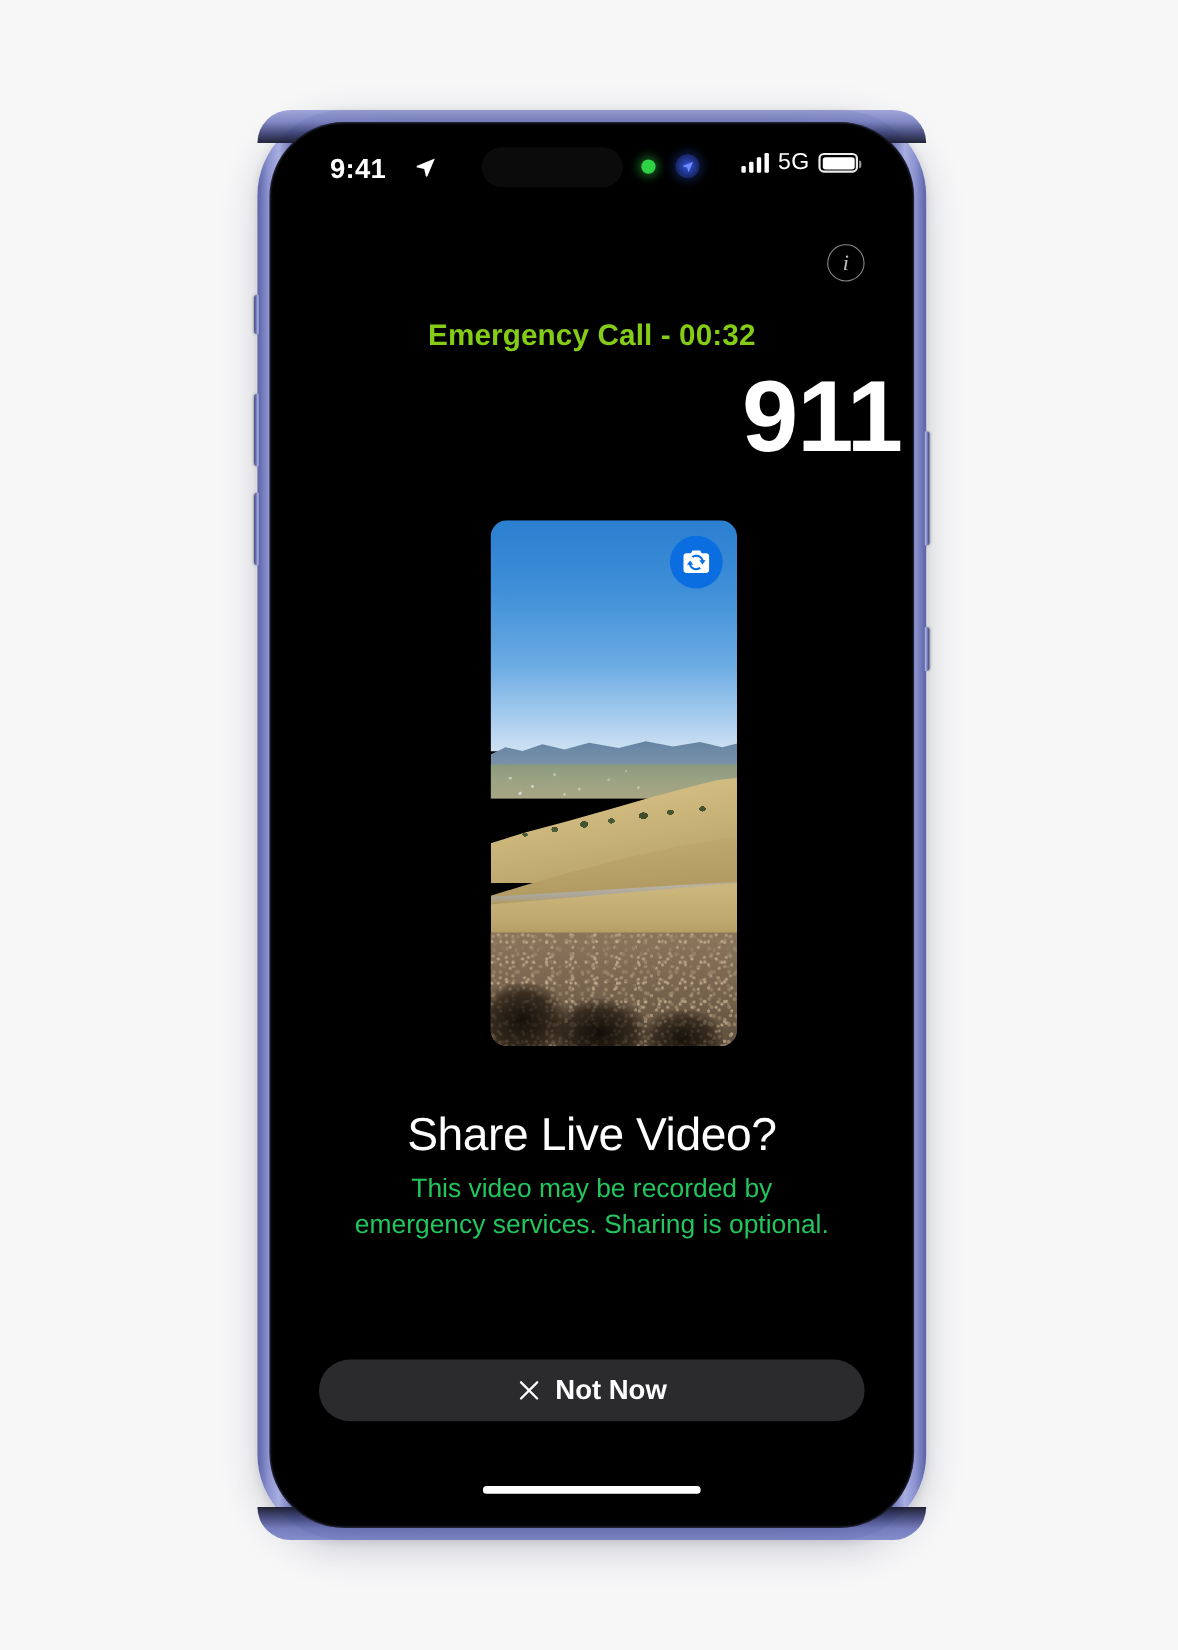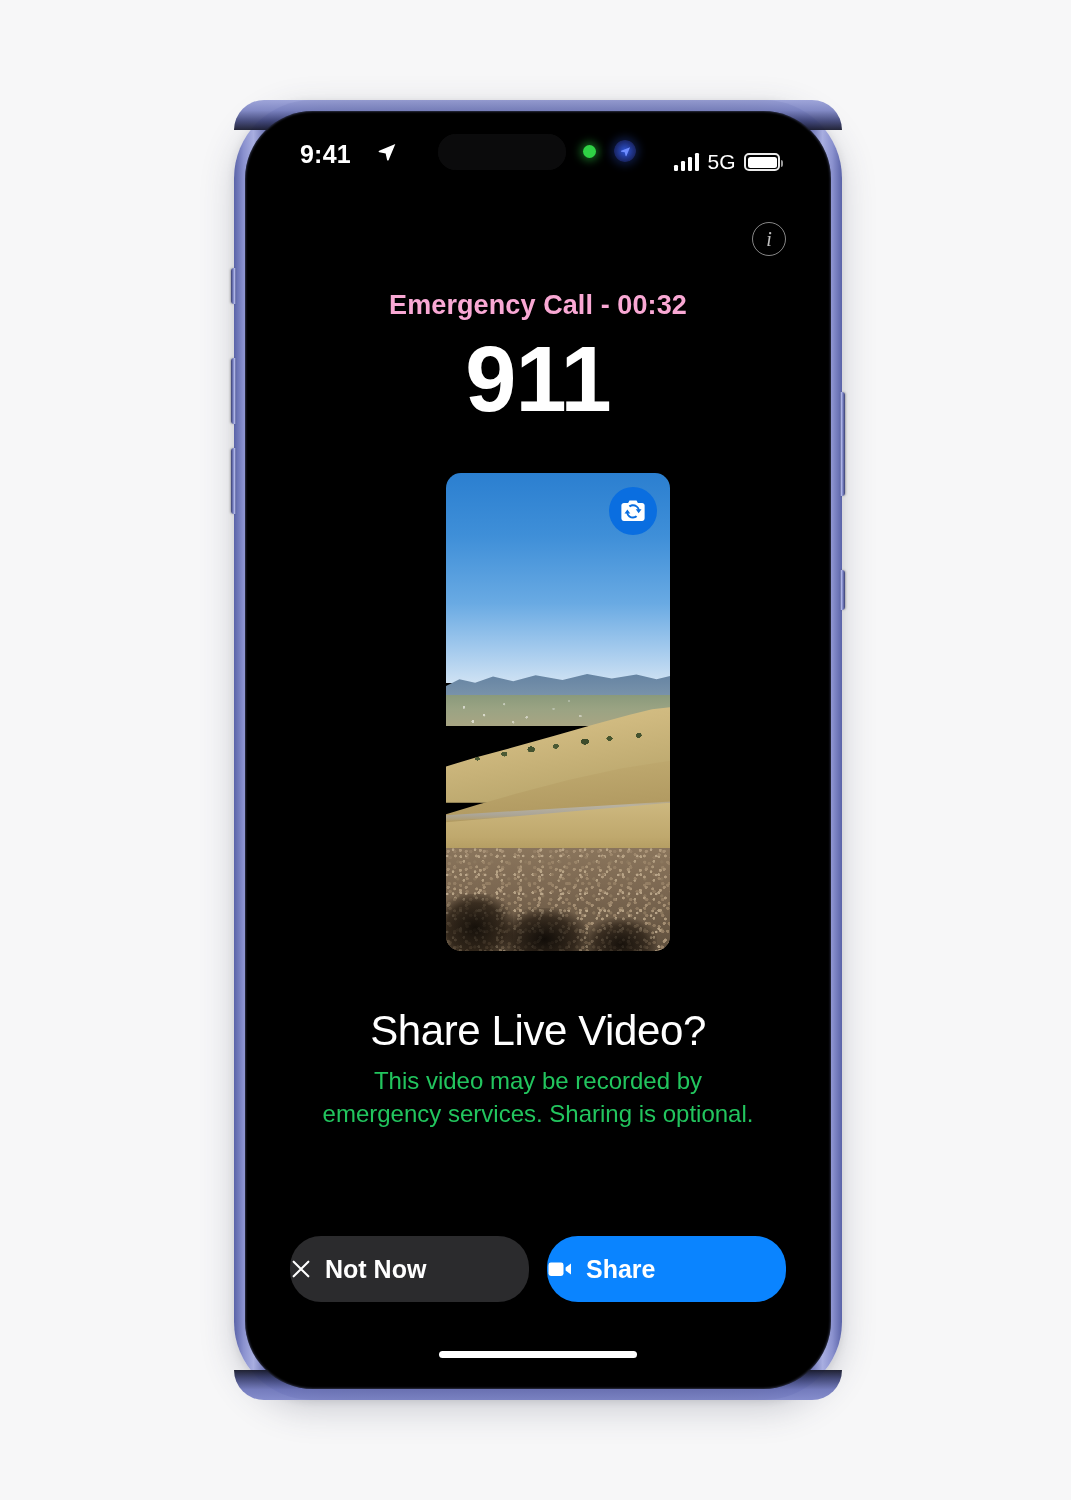--- a/index.html
+++ b/index.html
@@ -135,21 +135,21 @@
     box-shadow:0 0 9px 3px rgba(47,209,69,.45);
   }
   #location-indicator {
     position:absolute; left:358px; top:18px;
     width:22px; height:22px; border-radius:50%;
     background:radial-gradient(circle at 50% 50%, #2f56d8 0%, #1d2e7a 55%, #101335 100%);
     box-shadow:0 0 9px 3px rgba(47,86,216,.30);
     display:flex; align-items:center; justify-content:center;
   }
   #status-right {
-    position:absolute; right:40px; top:28px;
+    position:absolute; right:40px; top:14px;
     display:flex; align-items:center; gap:8px;justify-content:center;
   }
   .bars { display:flex; align-items:flex-end; gap:2.5px; height:18px; }
   .bars i { display:block; width:4.5px; background:#fff; border-radius:1.2px; }
   .bars i:nth-child(1){ height:6px; }
   .bars i:nth-child(2){ height:10px; }
   .bars i:nth-child(3){ height:14px; }
   .bars i:nth-child(4){ height:18px; }
   #net-label { font-size:21px; font-weight:500; color:#fff; letter-spacing:.3px; }
   #battery {
@@ -174,27 +174,27 @@
   }
   #info-glyph {
     font-size:20px; font-family:"Liberation Serif", serif;
     font-style:italic; color:rgba(255,255,255,.75); line-height:1;
   }
 
   
   #call-status {
     position:absolute; left:0; right:0; top:168px;
     text-align:center;
-    font-size:27px; font-weight:bold; color:#f9a8d4;
+    font-size:27px; font-weight:bold; color:#84cc16;
     letter-spacing:.1px;
     z-index:9;
   }
   #call-number {
     position:absolute; left:0; right:0; top:205px;
-    text-align:center;
+    text-align:right;
     font-size:92px; font-weight:bold; color:#fff;
     letter-spacing:-1px; line-height:1.15;
     z-index:9;
   }
 
   
   #video-preview {
     position:absolute; left:190px; top:351px;
     width:224px; height:478px;
     border-radius:15px;
@@ -315,22 +315,22 @@
     z-index:9;
   }
 
   
   #action-bar {
     position:absolute; left:34px; right:34px; top:1114px;
     display:flex; gap:18px;
     z-index:9;
   }
   .action-btn {
-    flex:1; height:66px; border-radius:31px;
-    display:flex; align-items:center; gap:13px;
+    flex:1; height:56px; border-radius:31px;
+    display:flex; align-items:center; justify-content:center; gap:13px;
     font-size:25px; font-weight:bold; color:#fff;
     border:none; cursor:pointer;
     font-family:"Liberation Sans", sans-serif;
   }
   #not-now-button { background:#2b2b2d; }
   #share-button   { background:#0a84ff; }
 
   
   #home-indicator {
     position:absolute; left:50%; transform:translateX(-50%);
@@ -423,27 +423,20 @@
 
       <div id="action-bar">
 
         <button class="action-btn" id="not-now-button">
           <svg width="22" height="22" viewBox="0 0 24 24">
             <path d="M4 4 L20 20 M20 4 L4 20" stroke="#ffffff" stroke-width="2.3" stroke-linecap="round"></path>
           </svg>
           <span>Not Now</span>
         </button>
 
-        <button class="action-btn" id="share-button">
-          <svg width="26" height="22" viewBox="0 0 26 22">
-            <rect x="1.5" y="4.5" width="15" height="13.5" rx="2.4" fill="#ffffff"></rect>
-            <path d="M18.6 9.4 24 5.6v10.8l-5.4-3.8z" fill="#ffffff"></path>
-          </svg>
-          <span>Share</span>
-        </button>
 
       </div>
 
       <div id="home-indicator"></div>
 
     </div>
   </div>
 </div>
 
 </body></html>

